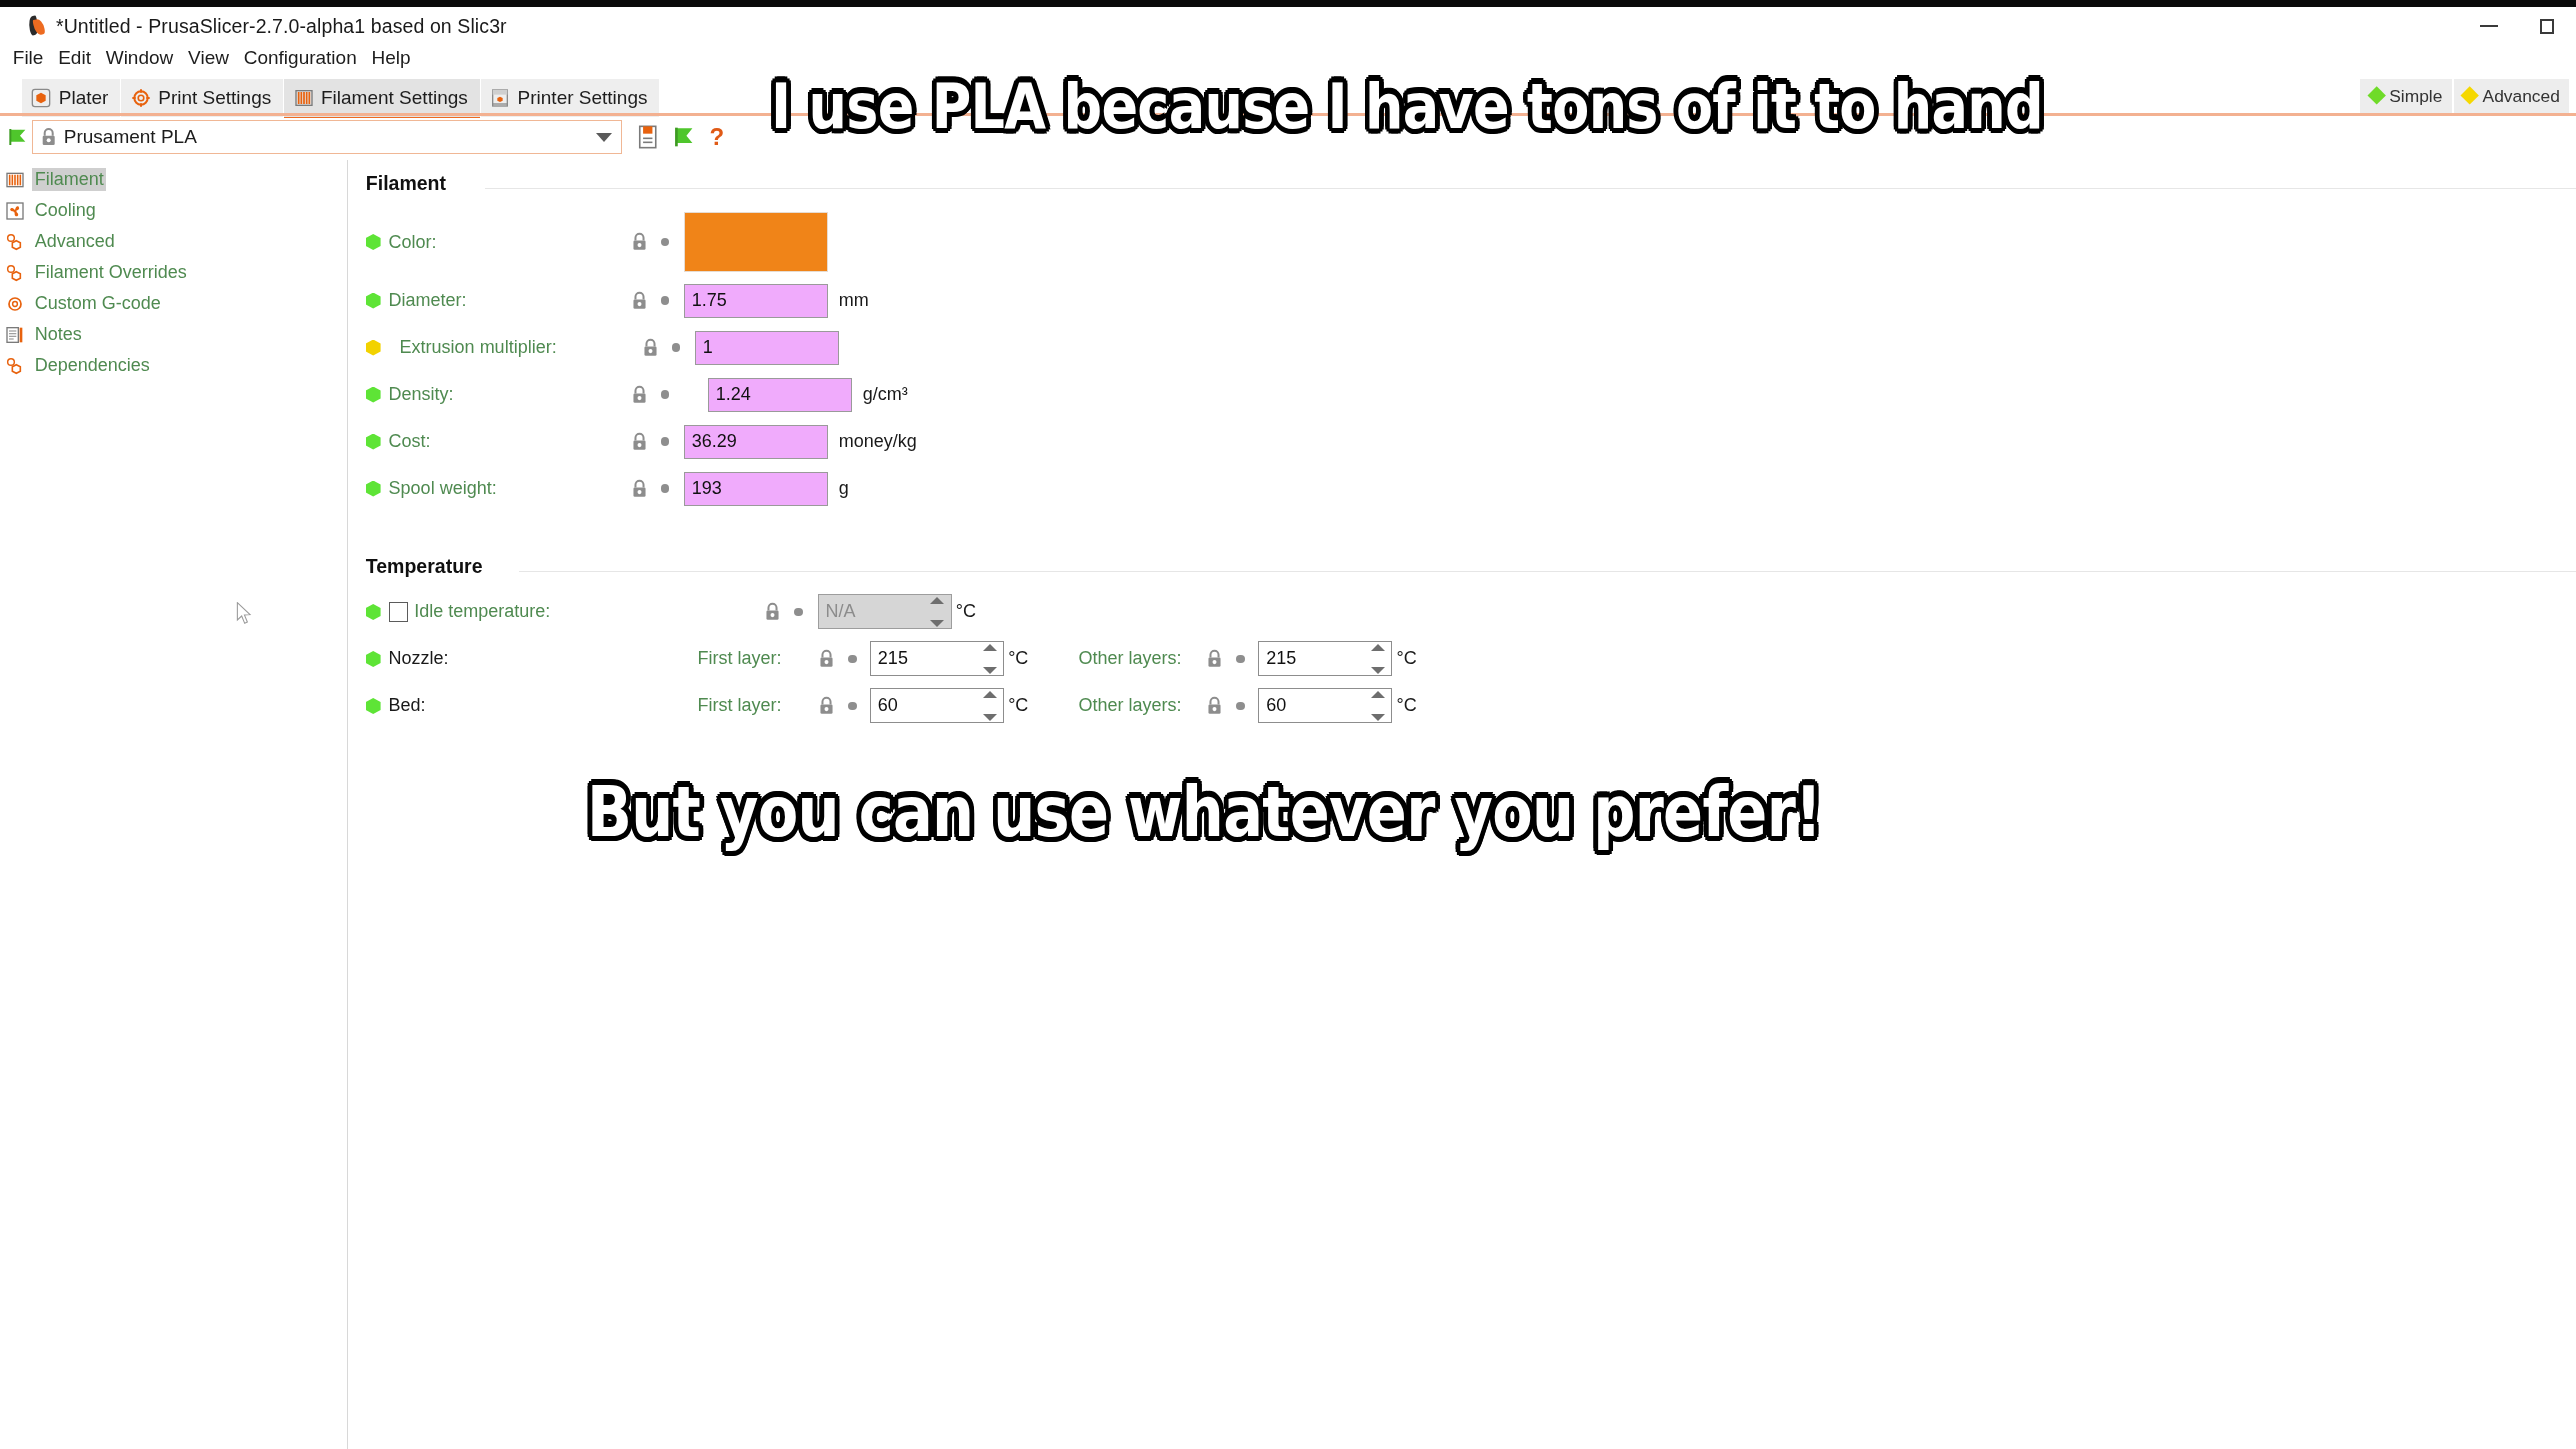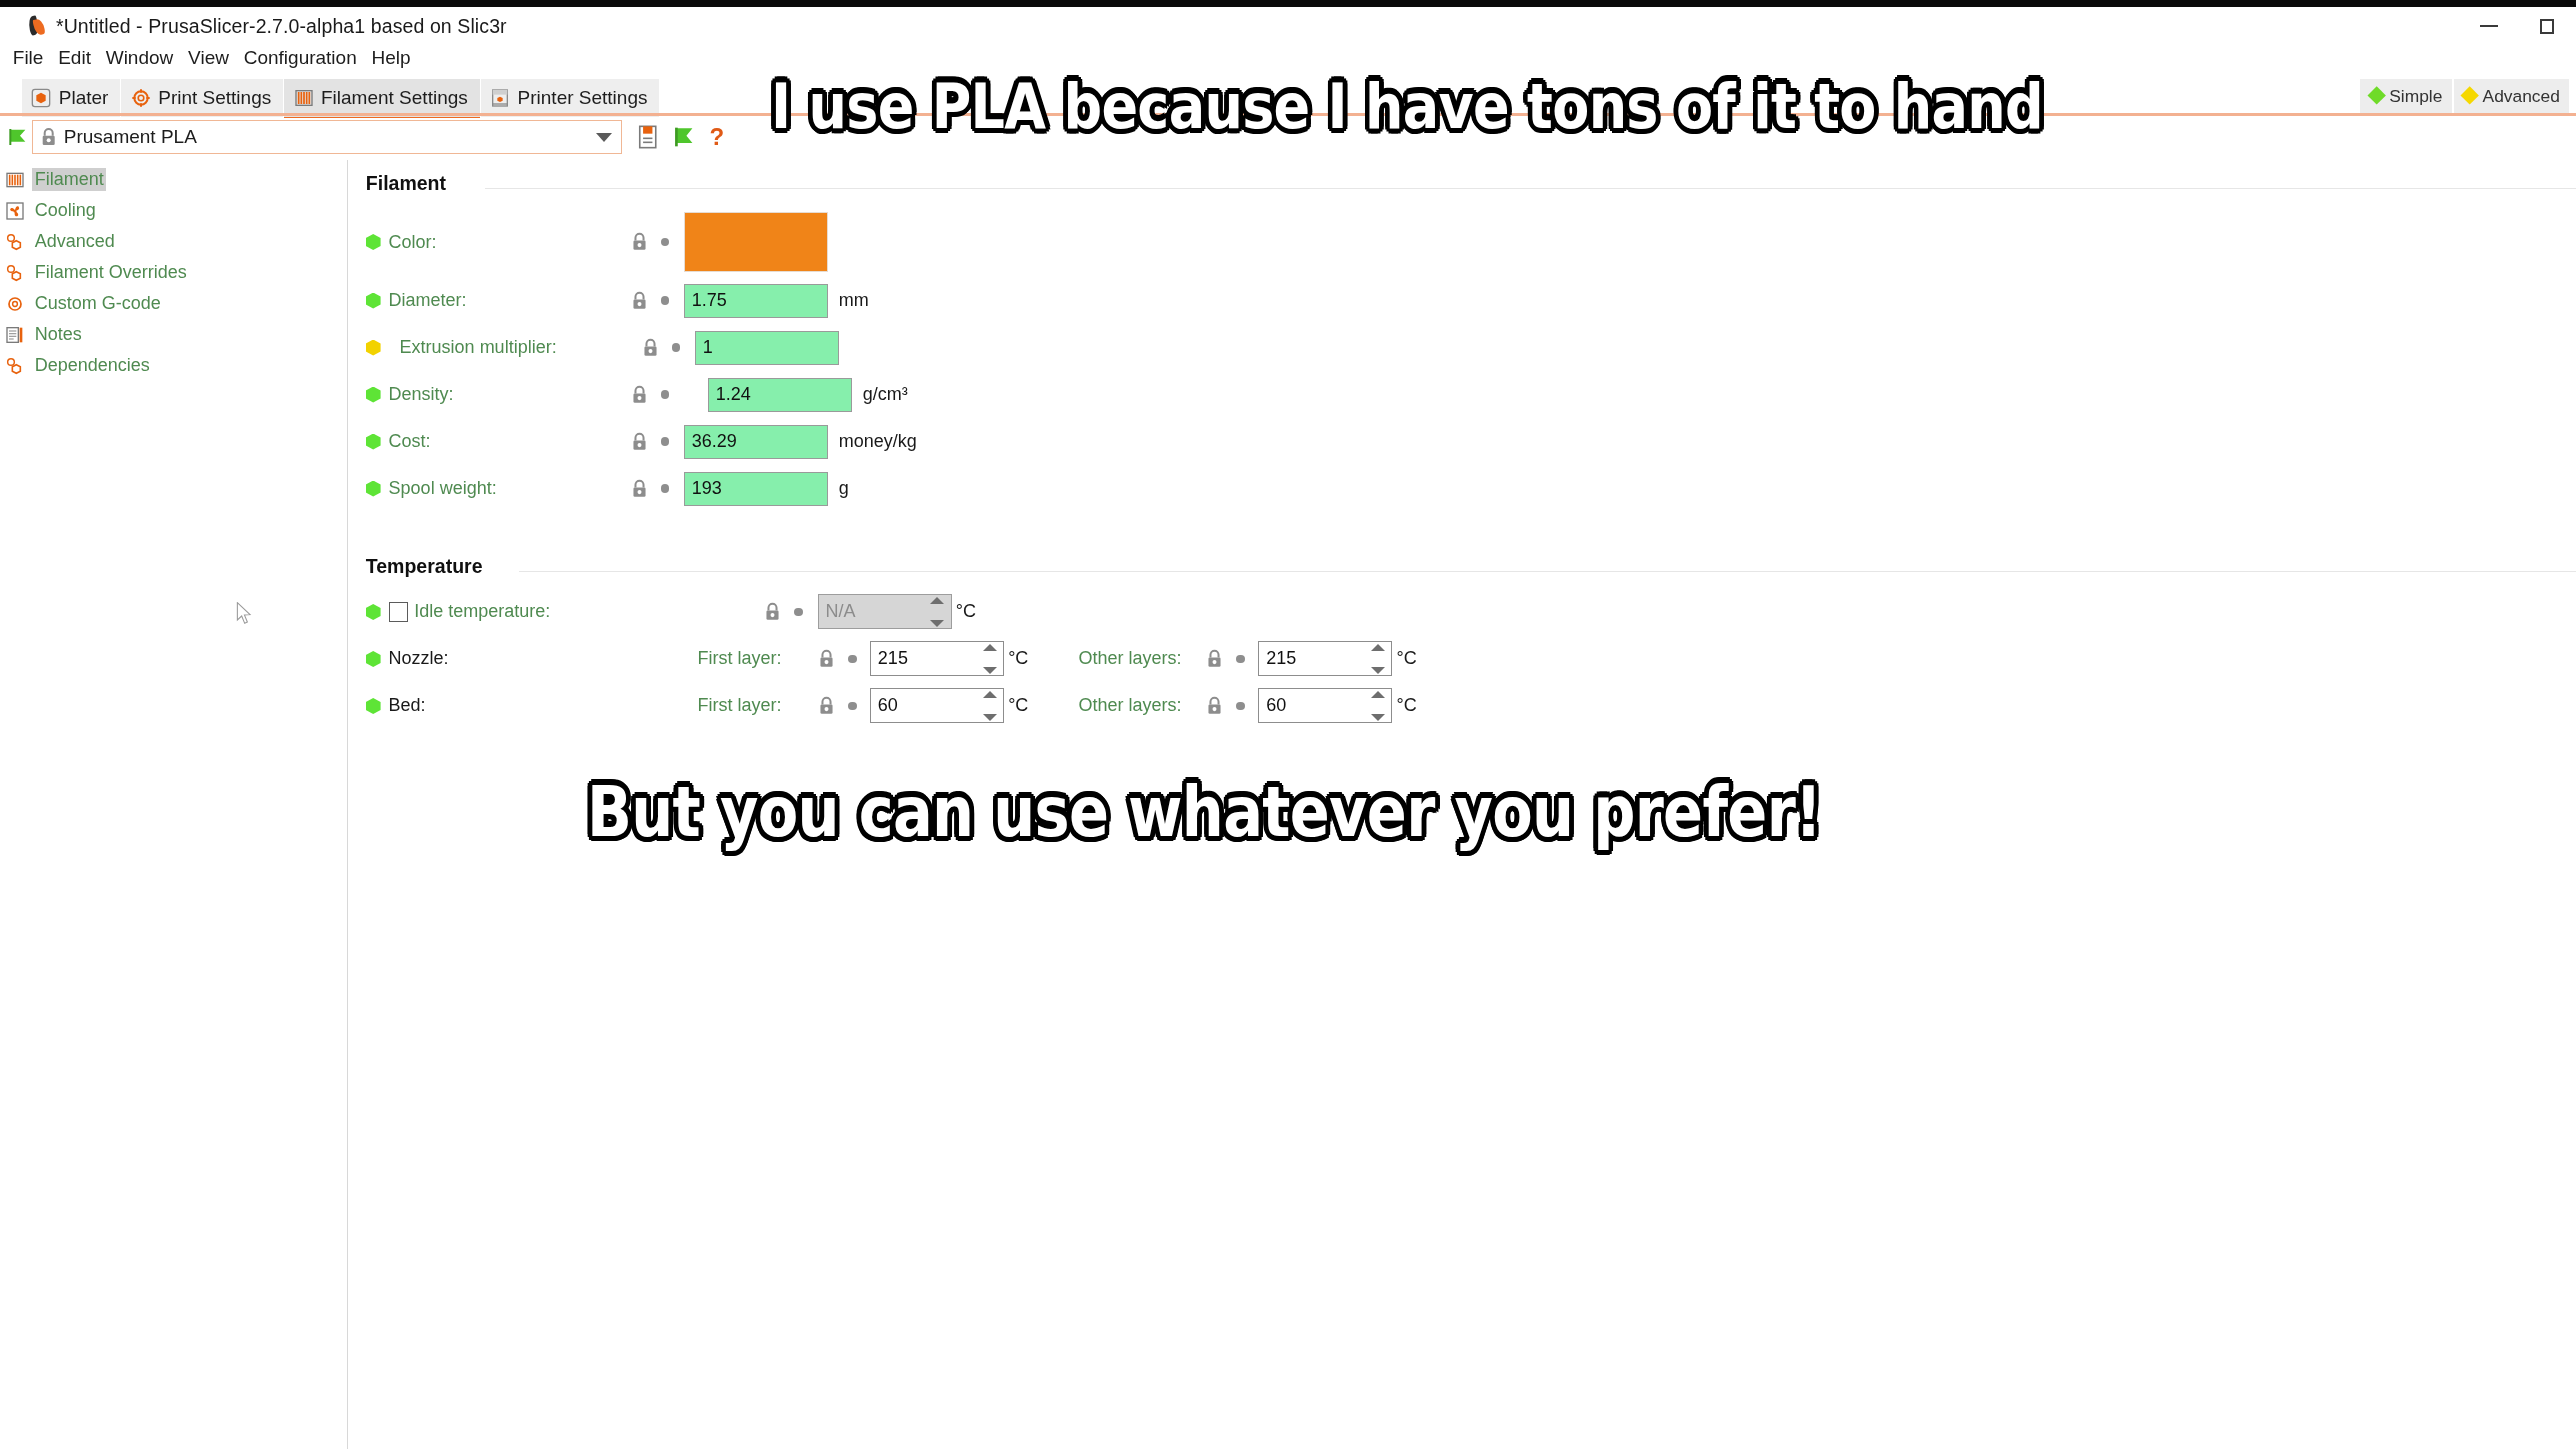--- a/index.html
+++ b/index.html
@@ -297,21 +297,21 @@
   .dot-cell {
     width: 8.7px; height: 8.7px;
     border-radius: 50%;
     background: #8e8e8e;
     flex: 0 0 auto;
   }
 
   .txtbox {
     height: 34px;
     border: 1.3px solid #9a9a9a;
-    background: #86efac;
+    background: #f0abfc;
     display: flex; align-items: center;
     padding-left: 6.7px;
     font-size: 18px;
     color: #111;
   }
 
   .unit {
     font-size: 18px;
     color: #1a1a1a;
     white-space: nowrap;

